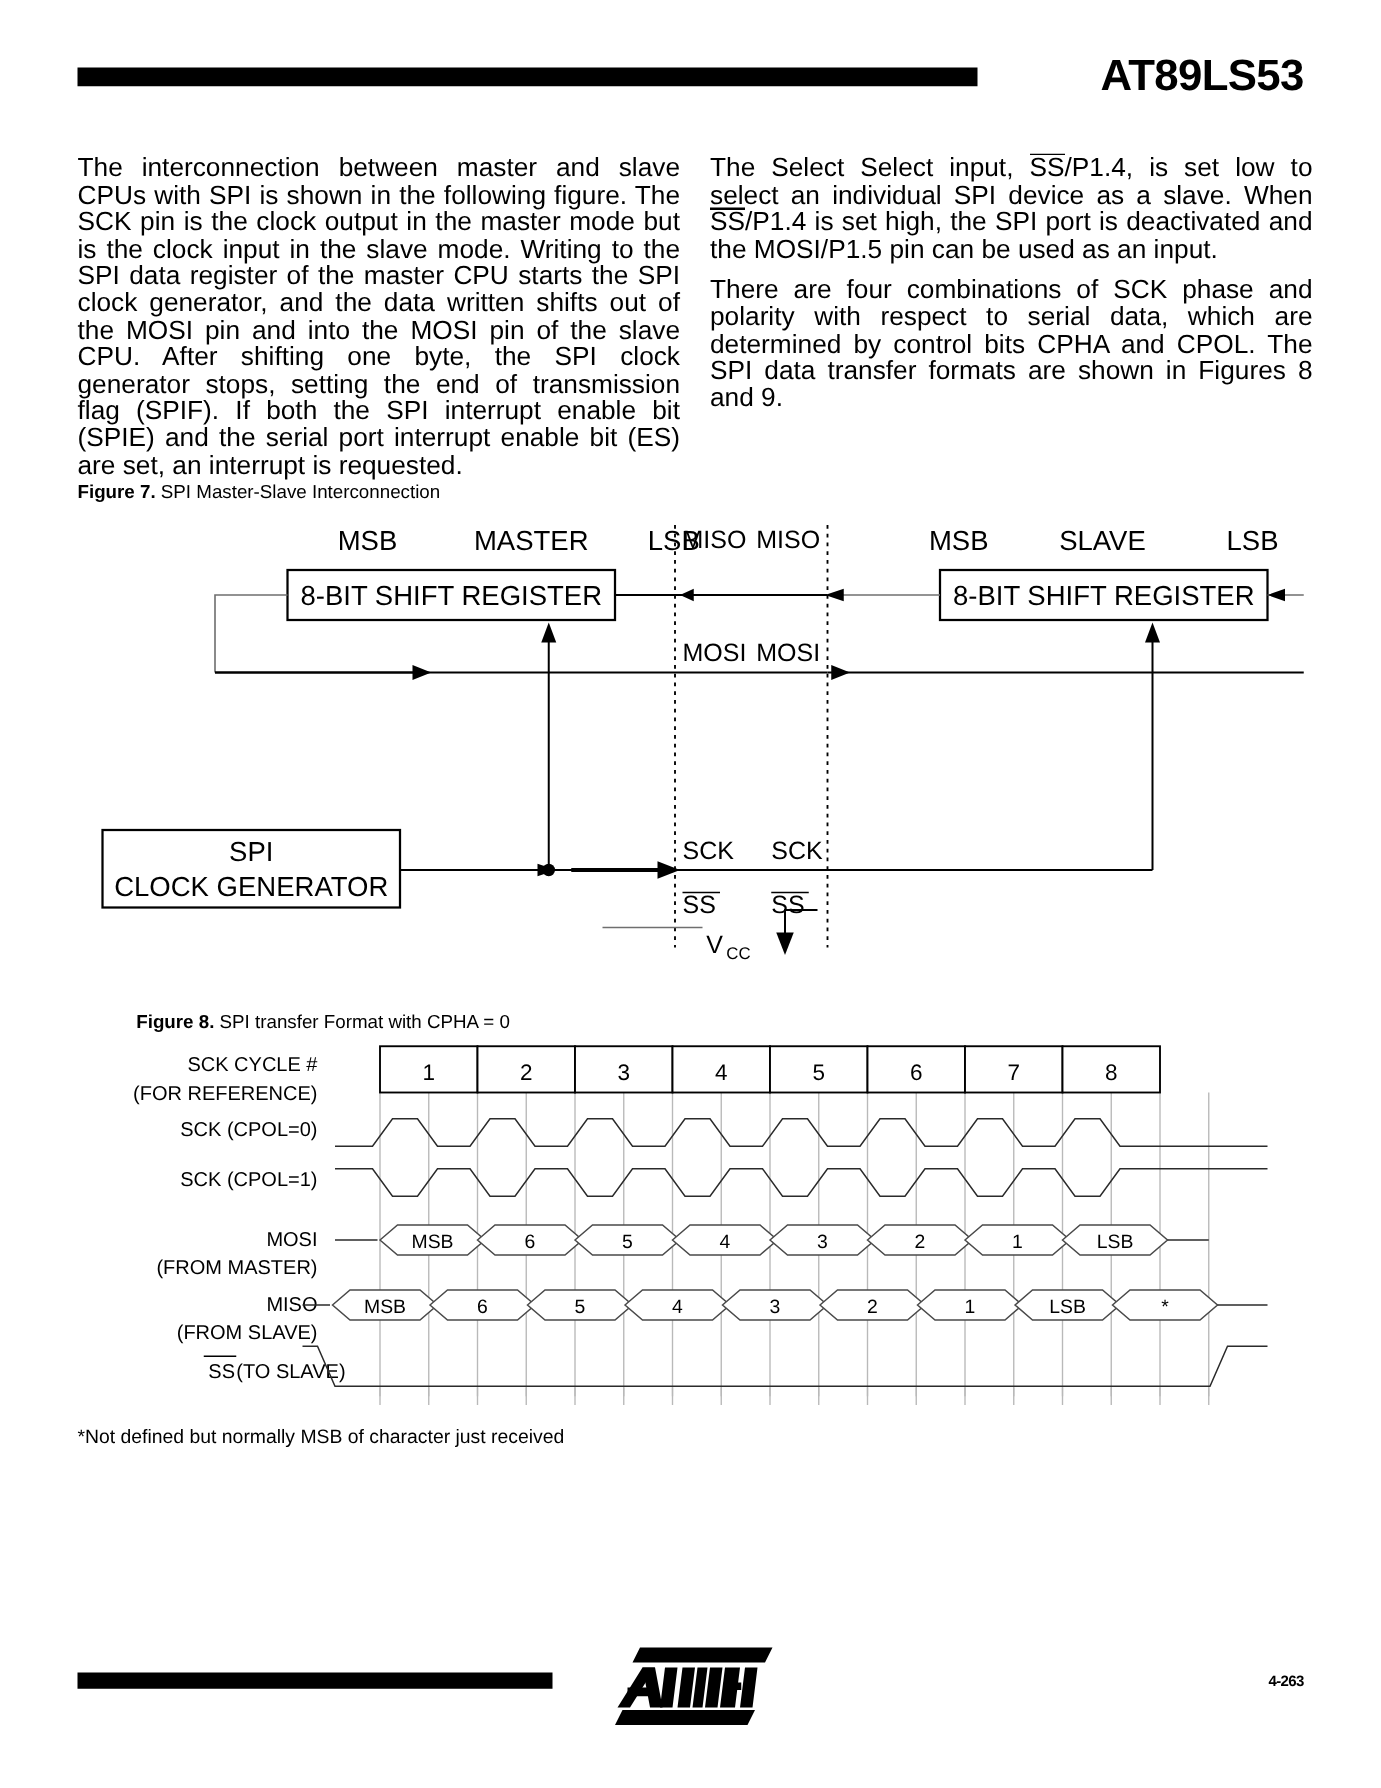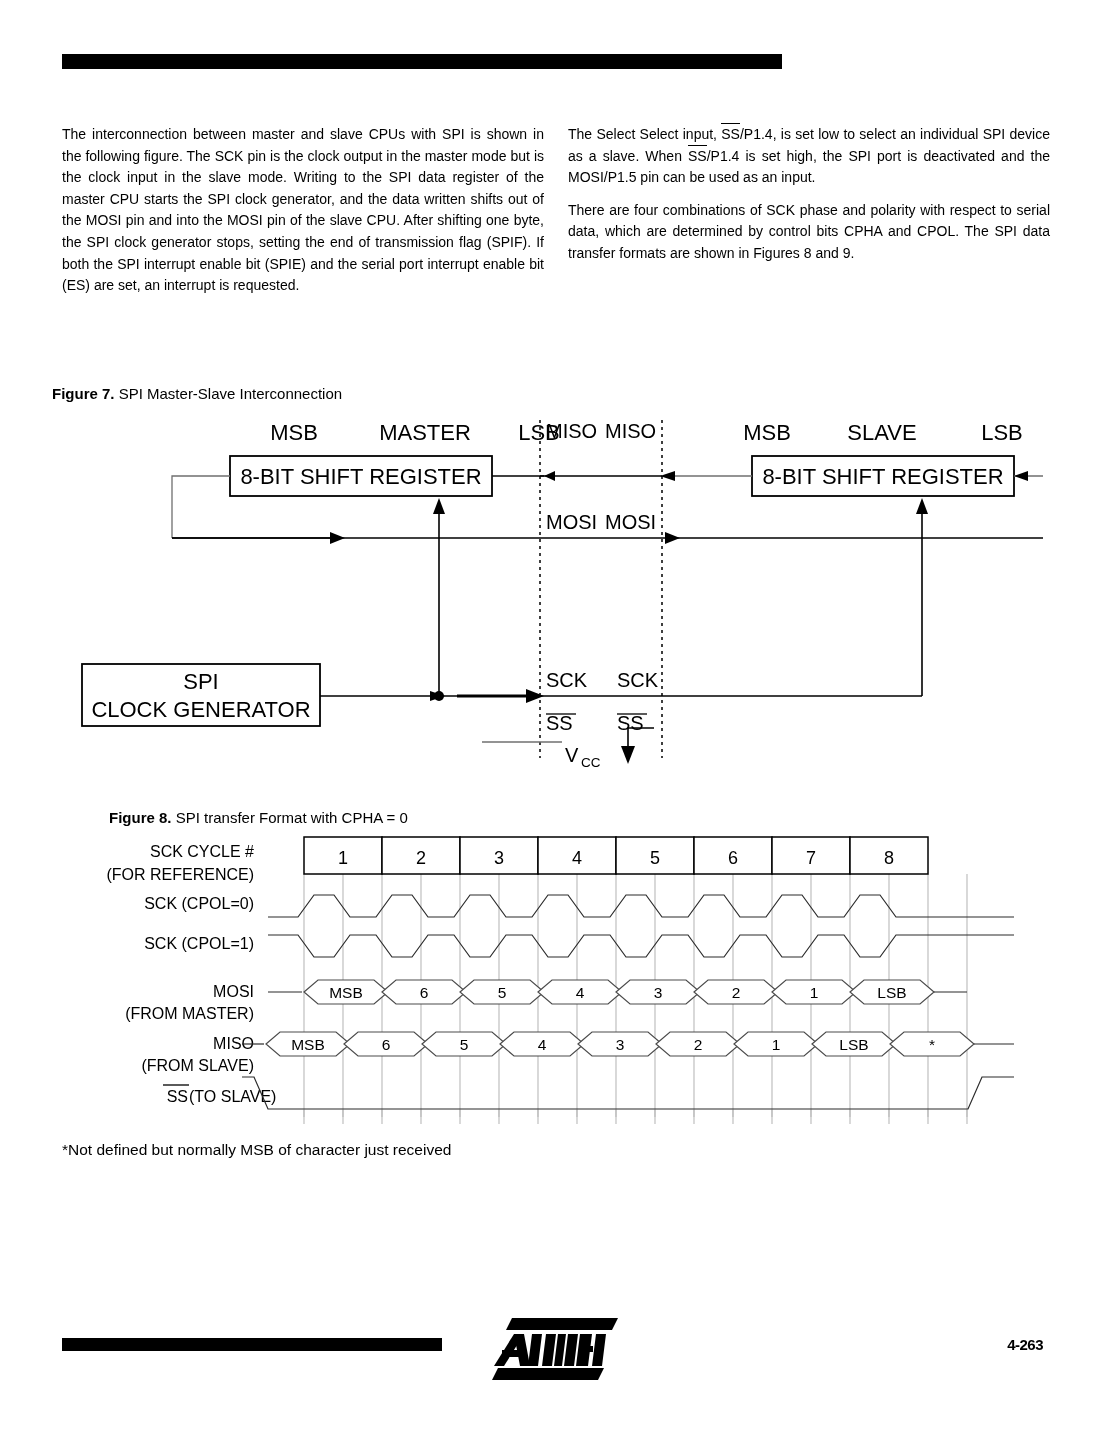--- a/index.html
+++ b/index.html
@@ -7,32 +7,32 @@
        font-family:"Liberation Sans","DejaVu Sans",sans-serif;color:#000;}
   .page{position:absolute;left:0;top:0;width:1105px;height:1430px;}
 
   
   .hdr{position:absolute;left:62px;top:50px;width:981px;height:34px;}
   .hdr-bar{position:absolute;left:0;top:4px;width:720px;height:15px;background:#000;}
   .hdr-title{position:absolute;right:0;top:-9px;font-size:35px;font-weight:bold;
              letter-spacing:-0.5px;line-height:40px;}
 
   
-  .col{position:absolute;width:482px;font-size:14px;line-height:21.6px;
+  .col{position:absolute;width:482px;font-size:21px;line-height:21.6px;
        text-align:justify;}
   .col p{margin:0 0 11px 0;}
   .col-l{left:62px;top:124px;}
   .col-r{left:568px;top:124px;}
   .ovl{position:relative;display:inline-block;}
   .ovl::before{content:"";position:absolute;left:0;right:0;top:-1px;height:1.4px;background:#000;}
 
   
   .figcap{position:absolute;font-size:15px;}
   .figcap b{font-weight:bold;}
-  #fig7cap{left:52px;top:385px;}
+  #fig7cap{left:62px;top:385px;}
   #fig8cap{left:62px;top:809px;margin-left:47px;}
   .footnote{position:absolute;left:62px;top:1141px;font-size:15.5px;text-align:center;}
 
   
   svg{display:block;}
   #fig7{position:absolute;left:62px;top:410px;}
   #fig8{position:absolute;left:62px;top:832px;}
   .ln{stroke:#000;stroke-width:1.6;fill:none;}
   .lnthin{stroke:#000;stroke-width:1.3;fill:none;}
   .lngray{stroke:#6f6f6f;stroke-width:1.3;fill:none;}
@@ -46,31 +46,32 @@
   .t15{font-size:15.5px;}
   .t13{font-size:13.5px;}
   .grid{stroke:#b9b9b9;stroke-width:1.1;fill:none;}
   .wav{stroke:#2b2b2b;stroke-width:1.2;fill:none;}
   .cellbx{fill:#fff;stroke:#000;stroke-width:1.5;}
   .dcell{fill:#fff;stroke:#4a4a4a;stroke-width:1.2;}
 
   
   .ftr{position:absolute;left:62px;top:1330px;width:981px;height:60px;}
   .ftr-bar{position:absolute;left:0;top:8px;width:380px;height:13px;background:#000;}
-  .ftr-page{position:absolute;right:0;top:0;font-size:15px;font-weight:bold;
+  .ftr-page{position:absolute;right:0;top:0;font-size:12px;font-weight:bold;
             line-height:30px;letter-spacing:-0.5px;}
   .logo{position:absolute;left:418px;top:-18px;}
 </style>
 </head>
 <body>
 
 <div class="page">
 
   <div class="hdr">
     <div class="hdr-bar"></div>
+    <div class="hdr-title">AT89LS53</div>
   </div>
 
   <div class="col col-l">
     <p>The interconnection between master and slave CPUs with SPI is shown in the following figure. The SCK pin is the clock output in the master mode but is the clock input in the slave mode. Writing to the SPI data register of the master CPU starts the SPI clock generator, and the data written shifts out of the MOSI pin and into the MOSI pin of the slave CPU. After shifting one byte, the SPI clock generator stops, setting the end of transmission flag (SPIF). If both the SPI interrupt enable bit (SPIE) and the serial port interrupt enable bit (ES) are set, an interrupt is requested.</p>
   </div>
 
   <div class="col col-r">
     <p><span>The Select Select input, </span><span class="ovl">SS</span><span>/P1.4, is set low to select an individual SPI device as a slave. When </span><span class="ovl">SS</span><span>/P1.4 is set high, the SPI port is deactivated and the MOSI/P1.5 pin can be used as an input.</span></p>
     <p>There are four combinations of SCK phase and polarity with respect to serial data, which are determined by control bits CPHA and CPOL. The SPI data transfer formats are shown in Figures 8 and 9.</p>
   </div>

